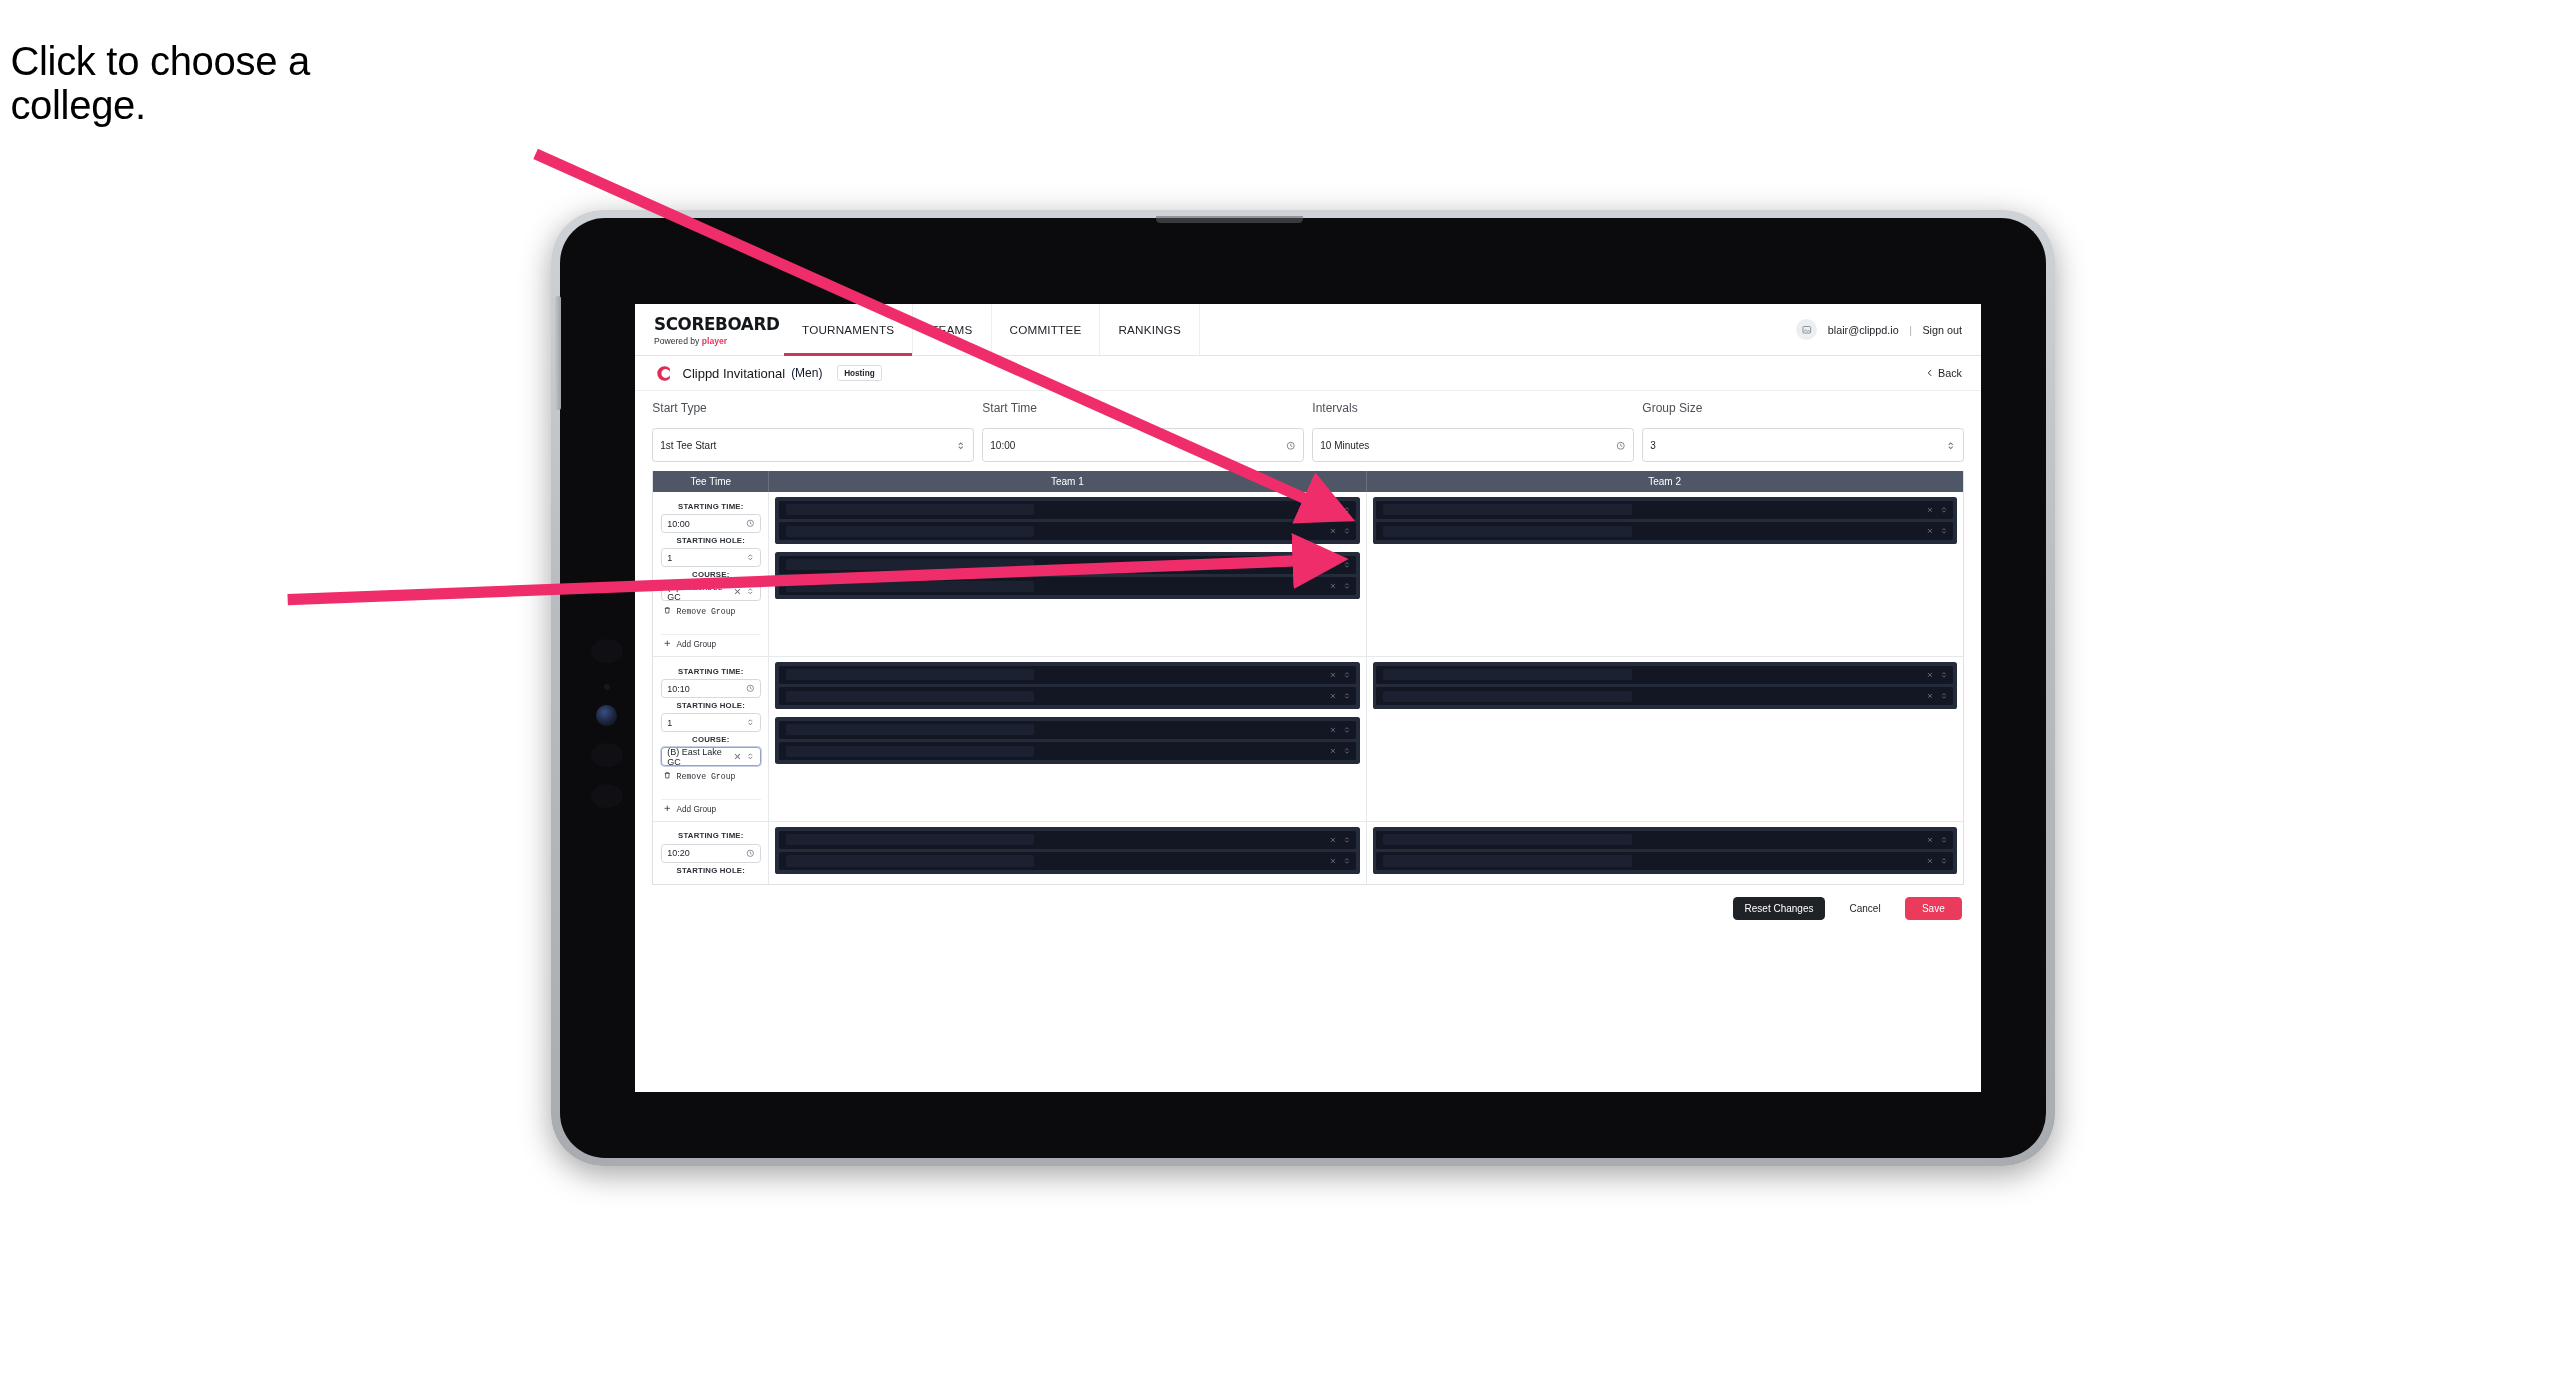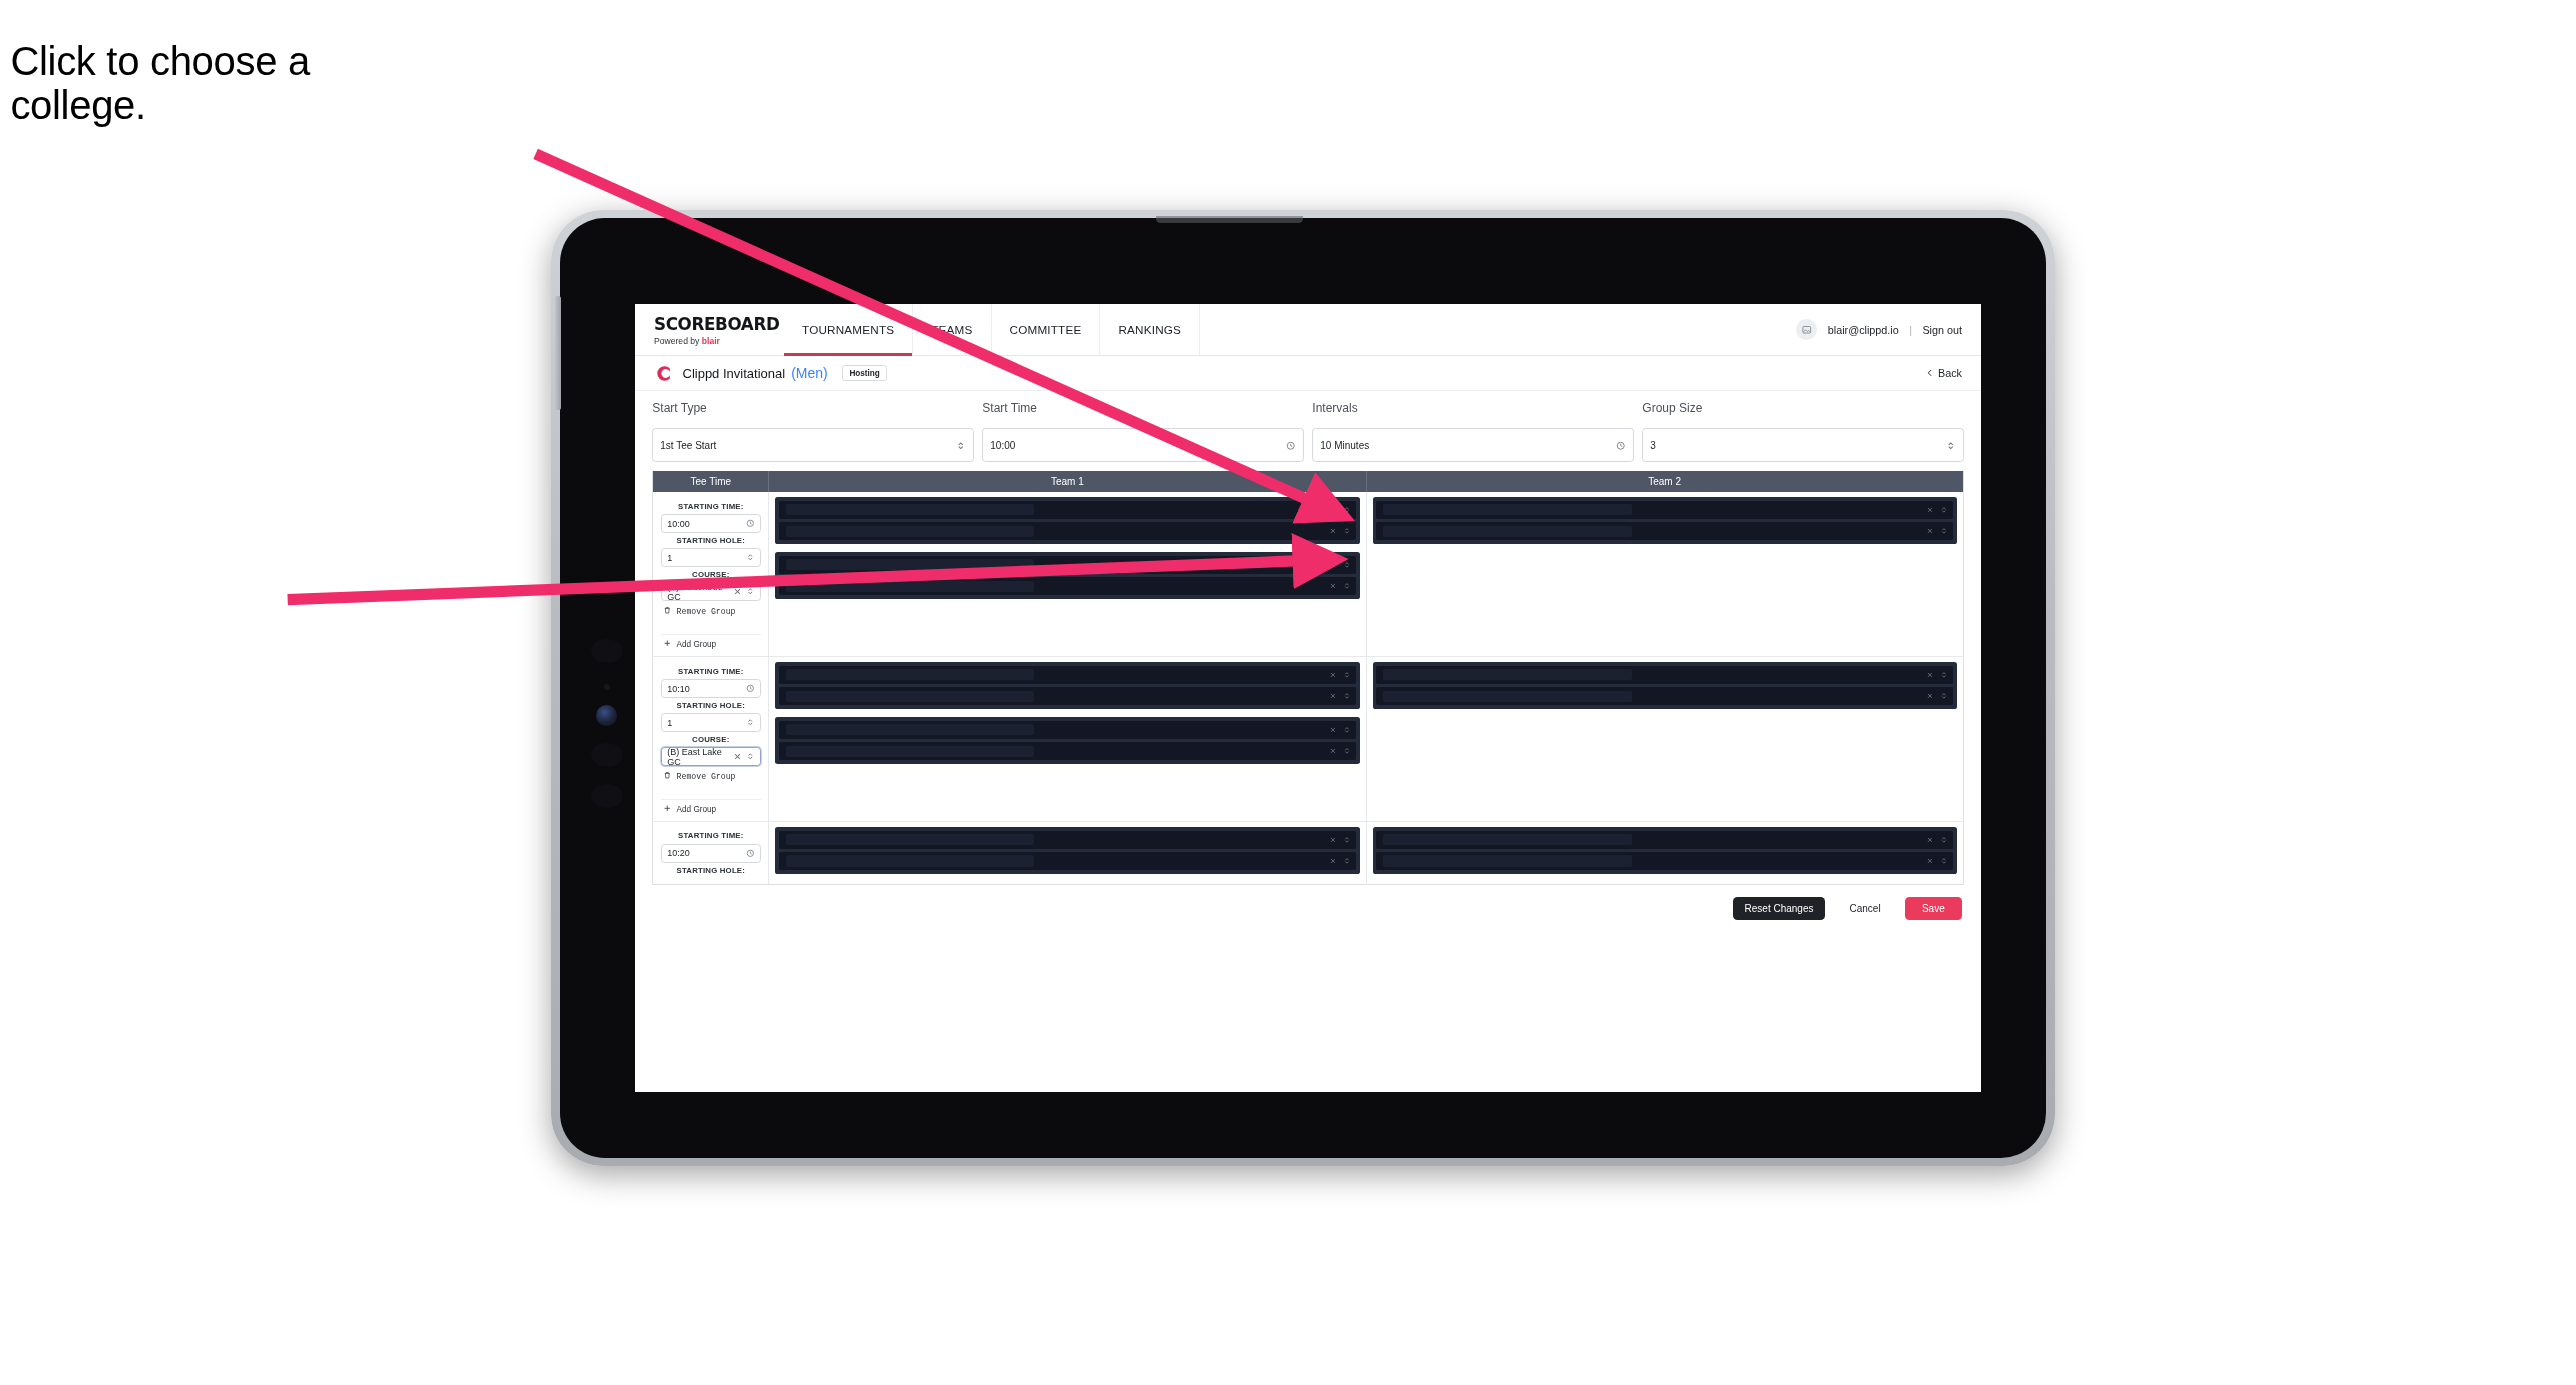--- a/index.html
+++ b/index.html
@@ -79,21 +79,21 @@
   #nav-right { margin-left:auto; display:flex; align-items:center; gap:10.4px; padding-right: 19px; font-size:10.8px; color:#20242a;}
   #avatar { width:21px; height:21px; border-radius:50%; background:#eceef1; display:flex;align-items:center;justify-content:center; }
   #avatar svg { width:9.5px; height:9.5px; }
   .sep { color:#aeb3b9; }
   #signout { cursor:pointer; }
 
   
   #titlebar { height: 35px; display:flex; align-items:center; padding: 0 19px; border-bottom:0.9px solid #eceef0; gap:9.5px;}
   #logo-c { width: 19px; height:19px; position:relative; }
   #t-name { font-size: 13px; color:#15181c; }
-  #t-gender { font-size: 14px; color:#3b82f6; margin-left:-3.5px;}
+  #t-gender { font-size: 12px; color:#0f172a; margin-left:-3.5px;}
   #t-badge { font-size: 8.2px; font-weight:700; color:#22262b; border:0.9px solid #d9dce0; border-radius:2.6px; padding: 2.6px 6px; margin-left: 5.2px;}
   #back-btn { margin-left:auto; font-size:10.8px; color:#22262b; display:flex; align-items:center; gap:4.3px; cursor:pointer;}
 
   
   #controls { display:flex; gap: 8.6px; padding: 10.4px 17.3px 8.6px 17.3px; }
   .ctl { flex: 1 1 0; }
   .ctl-label { font-size: 12px; color: #4c5158; margin-bottom: 13px; }
   .ctl-field {
     height: 21.6px; border:0.9px solid #d5d9dd; border-radius:3.5px; background:#fff;
     display:flex; align-items:center; padding: 16px 7px; font-size: 10px; color:#1b1f24;
@@ -169,21 +169,21 @@
     </div>
   </div>
 
   <div id="screen">
 
     <div id="topnav">
       <div id="brand">
         <div id="brand-word">SCOREBOARD</div>
         <div id="brand-sub">
           <span>Powered by</span>
-          <span class="pink">blair</span>
+          <span class="pink">player</span>
         </div>
       </div>
       <div class="navtab active">
         <span>TOURNAMENTS</span>
       </div>
       <div class="navtab">
         <span>TEAMS</span>
       </div>
       <div class="navtab">
         <span>COMMITTEE</span>

